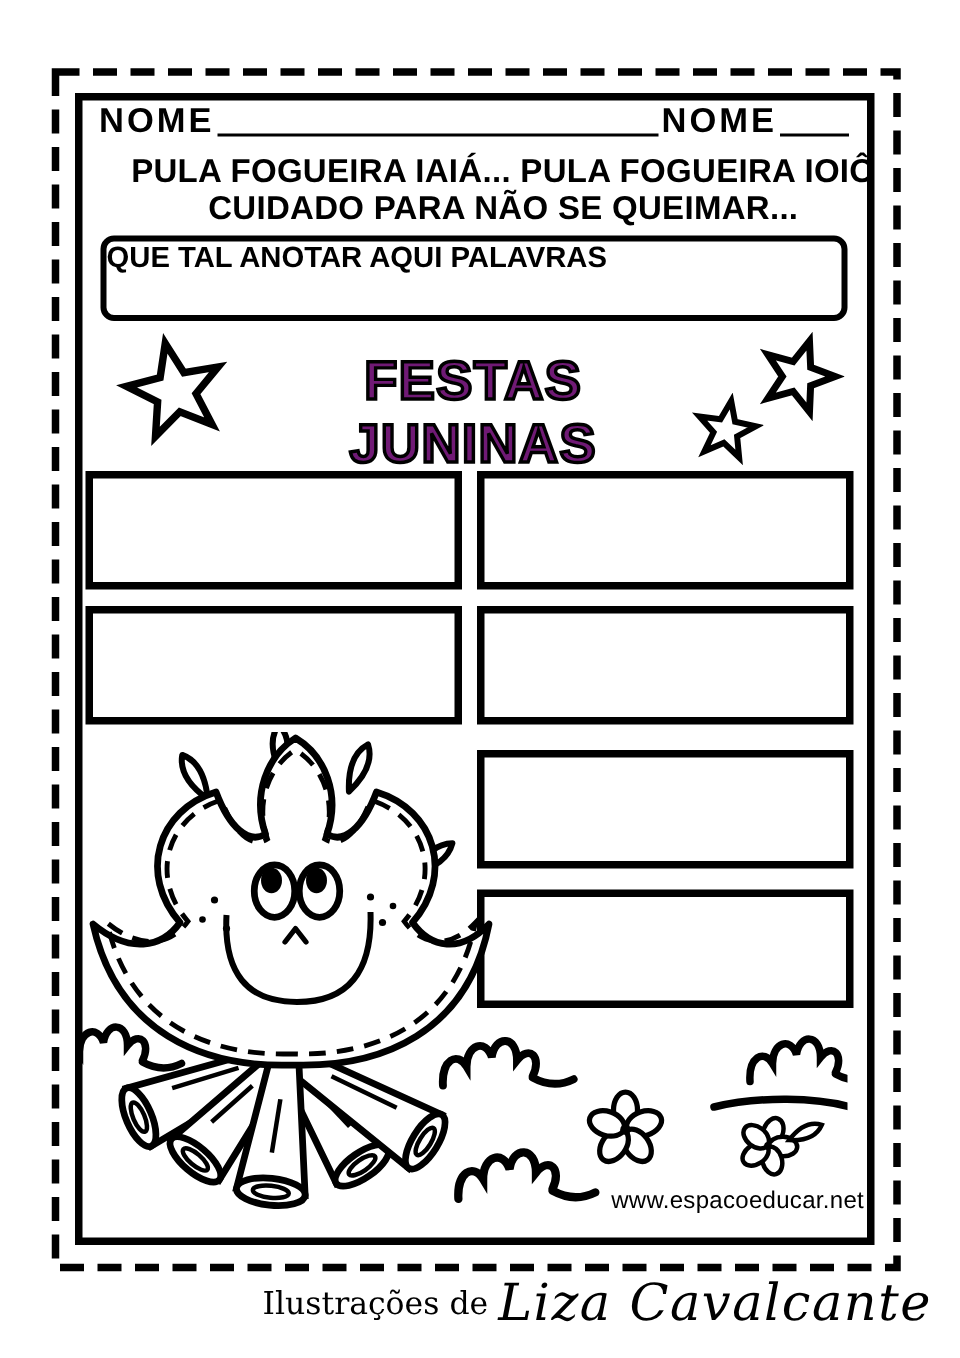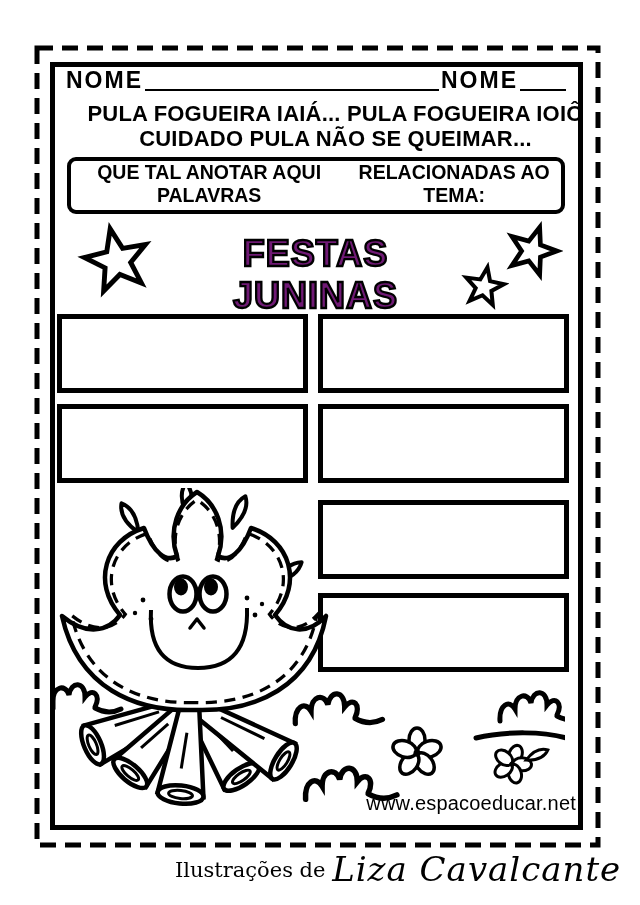--- a/index.html
+++ b/index.html
@@ -46,21 +46,21 @@
   .wb-l1{left:57px;top:314px;width:251px;height:79px;}
   .wb-r1{left:318px;top:314px;width:251px;height:79px;}
   .wb-l2{left:57px;top:404px;width:251px;height:79px;}
   .wb-r2{left:318px;top:404px;width:251px;height:79px;}
   .wb-r3{left:318px;top:500px;width:251px;height:79px;}
   .wb-r4{left:318px;top:593px;width:251px;height:79px;}
   
   .illustration{position:absolute;left:50px;top:488px;width:515px;height:338px;}
   .website{
     position:absolute;left:330px;top:792px;width:246px;text-align:right;
-    font-size:20px;font-weight:500;letter-spacing:.2px;
+    font-size:16px;font-weight:500;letter-spacing:.2px;
   }
   
   .credits{
     position:absolute;left:175px;top:849px;width:430px;text-align:center;
     font-family:"DejaVu Serif",serif;font-size:21px;white-space:nowrap;
   }
   .credits .author{
     font-style:italic;font-size:34px;letter-spacing:1px;vertical-align:-4px;
     font-family:"DejaVu Serif",serif;
   }
@@ -78,26 +78,25 @@
 
   <div class="name-row">
     <span>NOME</span>
     <span class="fill-line line-long"></span>
     <span>NOME</span>
     <span class="fill-line line-short"></span>
   </div>
 
   <div class="verse">
     <div>PULA FOGUEIRA IAIÁ... PULA FOGUEIRA IOIÔ</div>
-    <div>CUIDADO PULA NÃO SE QUEIMAR...</div>
+    <div>CUIDADO PARA NÃO SE QUEIMAR...</div>
   </div>
 
   <div class="prompt-box">
     <div>QUE TAL ANOTAR AQUI PALAVRAS</div>
-    <div>RELACIONADAS AO TEMA:</div>
   </div>
 
   <svg class="star" style="left:76px;top:220px;" width="82" height="82" viewBox="-50 -50 100 100">
     <polygon transform="rotate(-12)" points="0,-40 9.88,-13.6 38.04,-12.36 15.96,5.2 23.52,32.36 0,16.8 -23.52,32.36 -15.96,5.2 -38.04,-12.36 -9.88,-13.6" fill="#fff" stroke="#000" stroke-width="6"></polygon>
   </svg>
   <div class="bubble-title">FESTAS JUNINAS</div>
   <svg class="star" style="left:459px;top:262px;" width="50" height="50" viewBox="-50 -50 100 100">
     <polygon transform="rotate(10)" points="0,-40 9.88,-13.6 38.04,-12.36 15.96,5.2 23.52,32.36 0,16.8 -23.52,32.36 -15.96,5.2 -38.04,-12.36 -9.88,-13.6" fill="#fff" stroke="#000" stroke-width="8"></polygon>
   </svg>
   <svg class="star" style="left:501px;top:220px;" width="62" height="62" viewBox="-50 -50 100 100">

